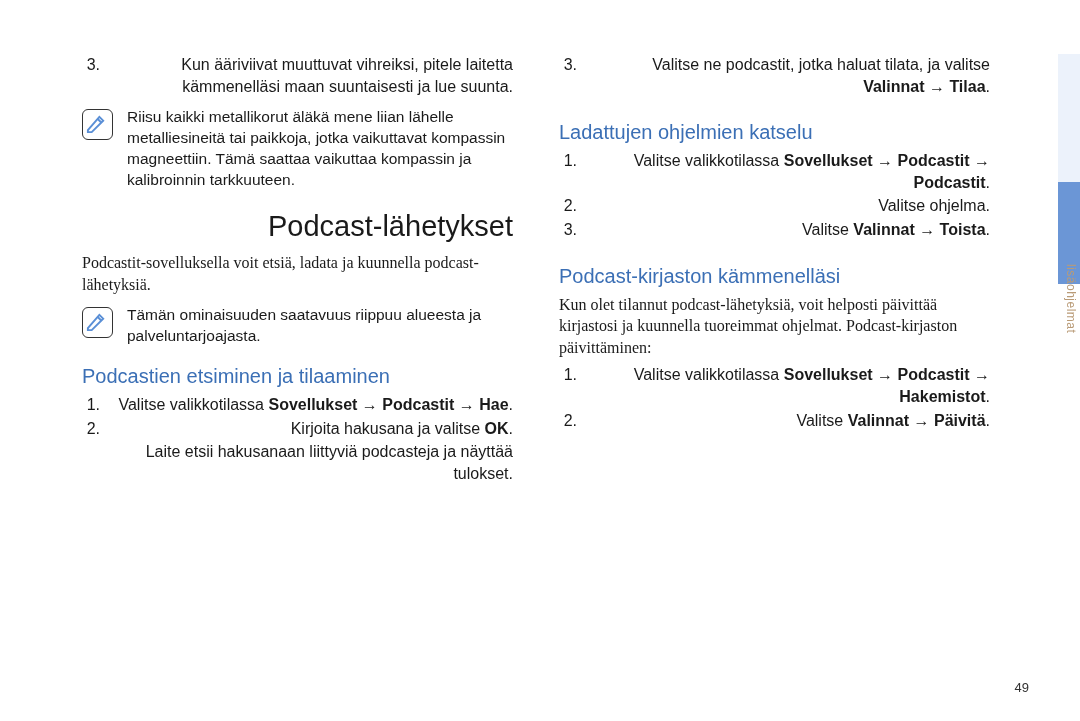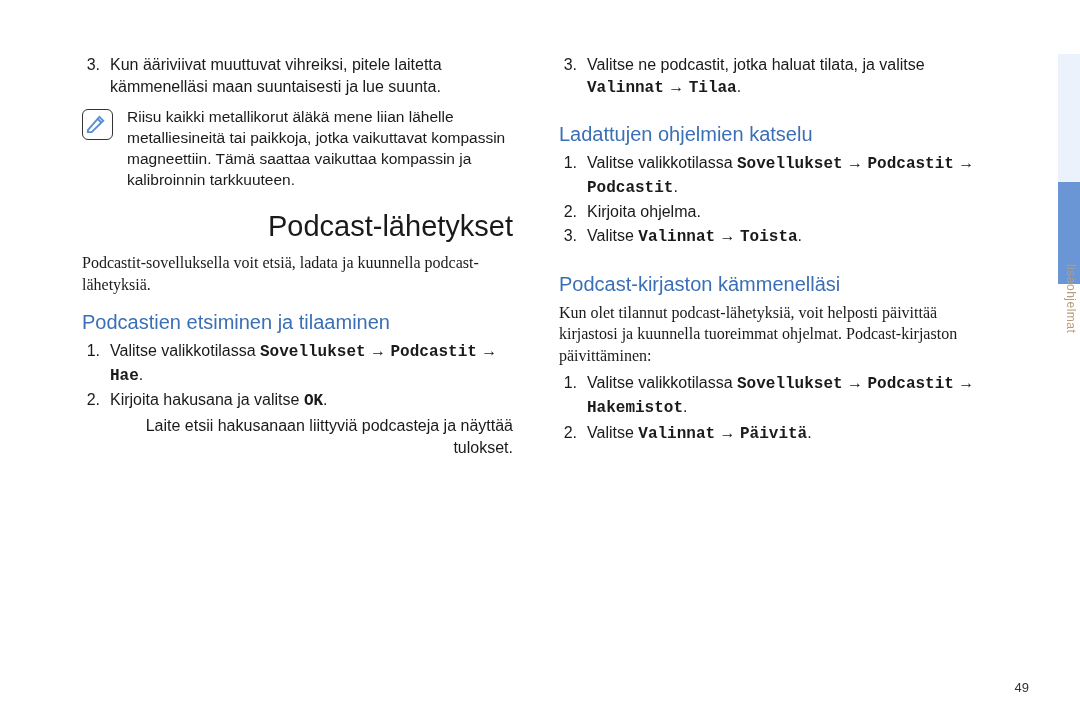--- a/index.html
+++ b/index.html
@@ -2,30 +2,30 @@
 <html><head>
 <meta charset="utf-8">
 <style>
   * { box-sizing: border-box; margin: 0; padding: 0; }
   html, body { width: 1080px; height: 721px; background: #fff; font-family: Arial, Helvetica, sans-serif; color: #1a1a1a; }
   .page { position: relative; width: 1080px; height: 721px; padding: 54px 90px 40px 82px; }
   .columns { display: flex; gap: 46px; }
   .col { width: 440px; font-size: 16px; line-height: 1.35; }
   .ol-item { display: flex; margin-bottom: 2px; }
   .ol-num { width: 28px; flex-shrink: 0; text-align: right; padding-right: 10px; }
-  .ol-body { flex: 1; }
+  .ol-body { flex: 1; text-align: right; }
   .note { display: flex; margin-top: 10px; margin-bottom: 16px; justify-content: center; }
   .note-icon-wrap { width: 45px; flex-shrink: 0; padding-top: 2px; }
   .note-icon { width: 31px; height: 31px; border: 1.5px solid #333; border-radius: 6px; display: inline-block; position: relative; }
   .note-icon svg { position: absolute; top: 2px; left: 2px; }
   .note-text { flex: 1; font-size: 15.5px; line-height: 1.35; }
   .h1 { font-size: 29px; font-weight: 400; margin-top: 16px; margin-bottom: 6px; text-align: right; }
   .h2 { font-size: 20px; font-weight: 400; color: #3b6fb5; margin-top: 14px; margin-bottom: 4px; }
   .body-p { font-size: 16px; line-height: 1.35; margin-bottom: 4px; font-family: Liberation Serif, serif; }
-  .bold { font-weight: 700; font-family: Liberation Mono, monospace; }
+  .bold { font-weight: 700; }
   .arrow { font-family: Arial, sans-serif; }
   .side-tab { position: absolute; right: 0; top: 54px; width: 28px; height: 300px; }
   .tab-band { position: absolute; right: 0; top: 0; width: 22px; height: 128px; background: #ecf2fb; }
   .tab-band2 { position: absolute; right: 0; top: 128px; width: 22px; height: 102px; background: #6b96d6; }
   .tab-label { position: absolute; right: 2px; top: 210px; writing-mode: vertical-rl; font-size: 12px; color: #b99b77; letter-spacing: 0.5px; }
   .page-num { position: absolute; right: 51px; bottom: 26px; font-size: 13px; color: #333; }
   .continuation { margin-left: 28px; text-align: right; }
 </style>
 </head>
 <body>
@@ -55,20 +55,31 @@
               <path d="M13 7 L17 11" stroke="#5a8fd6" stroke-width="2"></path>
             </svg>
           </span>
         </div>
         <div class="note-text">Riisu kaikki metallikorut äläkä mene liian lähelle metalliesineitä tai paikkoja, jotka vaikuttavat kompassin magneettiin. Tämä saattaa vaikuttaa kompassin ja kalibroinnin tarkkuuteen.</div>
       </div>
 
       <div class="h1">Podcast-lähetykset</div>
       <div class="body-p">Podcastit-sovelluksella voit etsiä, ladata ja kuunnella podcast-lähetyksiä.</div>
 
+      <div class="note">
+        <div class="note-icon-wrap">
+          <span class="note-icon">
+            <svg width="23" height="23" viewBox="0 0 24 24">
+              <path d="M3 19 L15 5 L19 9 L7 21 L3 21 Z" fill="none" stroke="#5a8fd6" stroke-width="2"></path>
+              <path d="M13 7 L17 11" stroke="#5a8fd6" stroke-width="2"></path>
+            </svg>
+          </span>
+        </div>
+        <div class="note-text">Tämän ominaisuuden saatavuus riippuu alueesta ja palveluntarjoajasta.</div>
+      </div>
 
       <div class="h2">Podcastien etsiminen ja tilaaminen</div>
 
       <div class="ol-item">
         <div class="ol-num">1.</div>
         <div class="ol-body">
           <span>Valitse valikkotilassa </span><span class="bold">Sovellukset</span><span class="arrow"> → </span><span class="bold">Podcastit</span><span class="arrow"> → </span><span class="bold">Hae</span><span>.</span>
         </div>
       </div>
 
@@ -95,21 +106,21 @@
 
       <div class="ol-item">
         <div class="ol-num">1.</div>
         <div class="ol-body">
           <span>Valitse valikkotilassa </span><span class="bold">Sovellukset</span><span class="arrow"> → </span><span class="bold">Podcastit</span><span class="arrow"> → </span><span class="bold">Podcastit</span><span>.</span>
         </div>
       </div>
 
       <div class="ol-item">
         <div class="ol-num">2.</div>
-        <div class="ol-body">Kirjoita ohjelma.</div>
+        <div class="ol-body">Valitse ohjelma.</div>
       </div>
 
       <div class="ol-item">
         <div class="ol-num">3.</div>
         <div class="ol-body">
           <span>Valitse </span><span class="bold">Valinnat</span><span class="arrow"> → </span><span class="bold">Toista</span><span>.</span>
         </div>
       </div>
 
       <div class="h2" style="margin-top:22px">Podcast-kirjaston kämmenelläsi</div>

